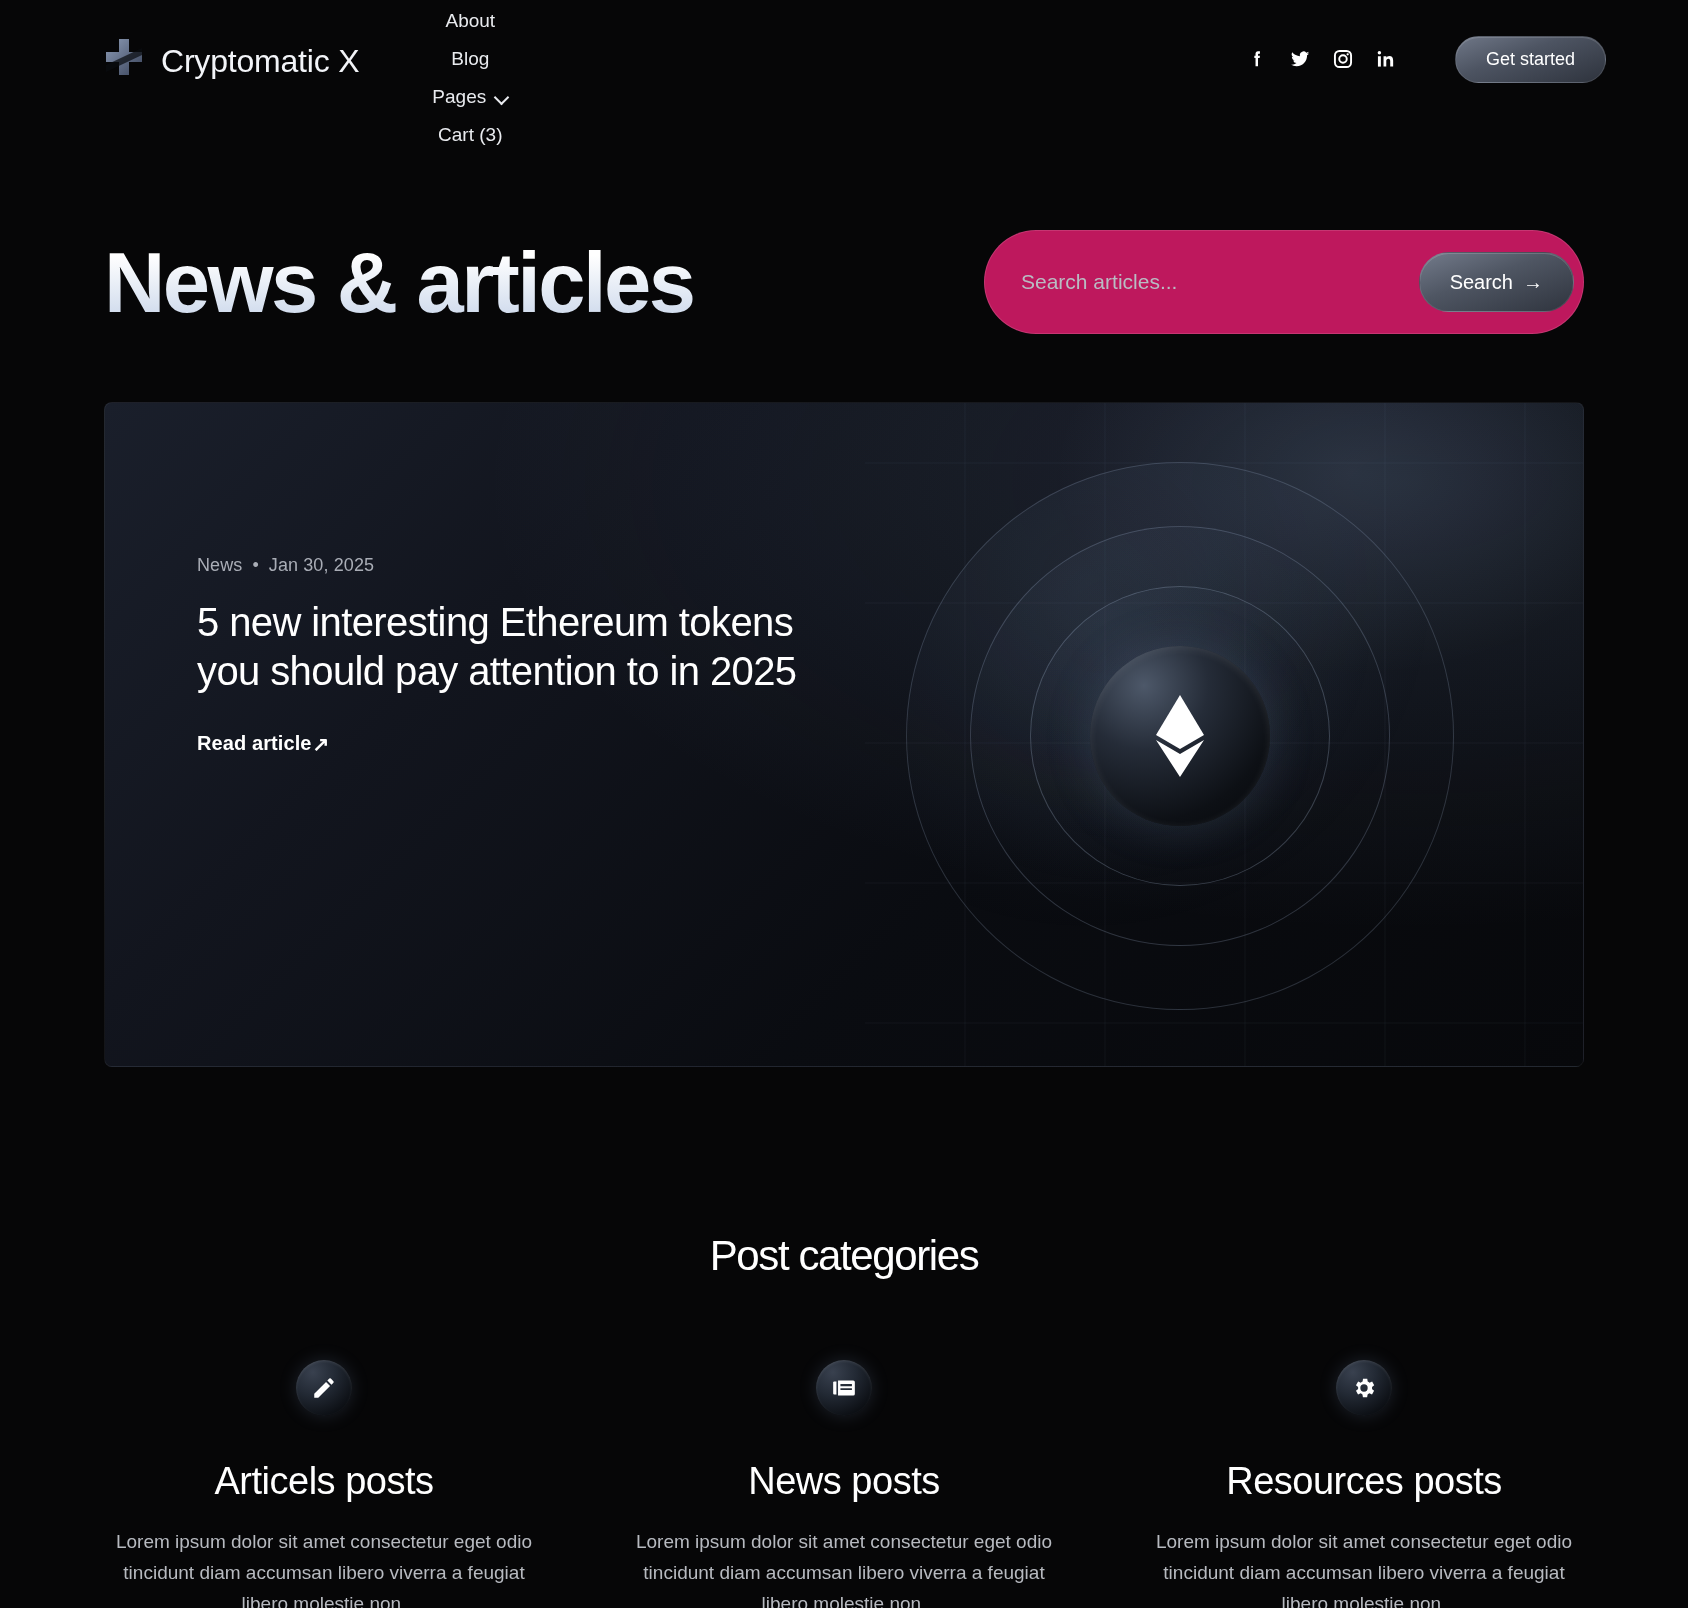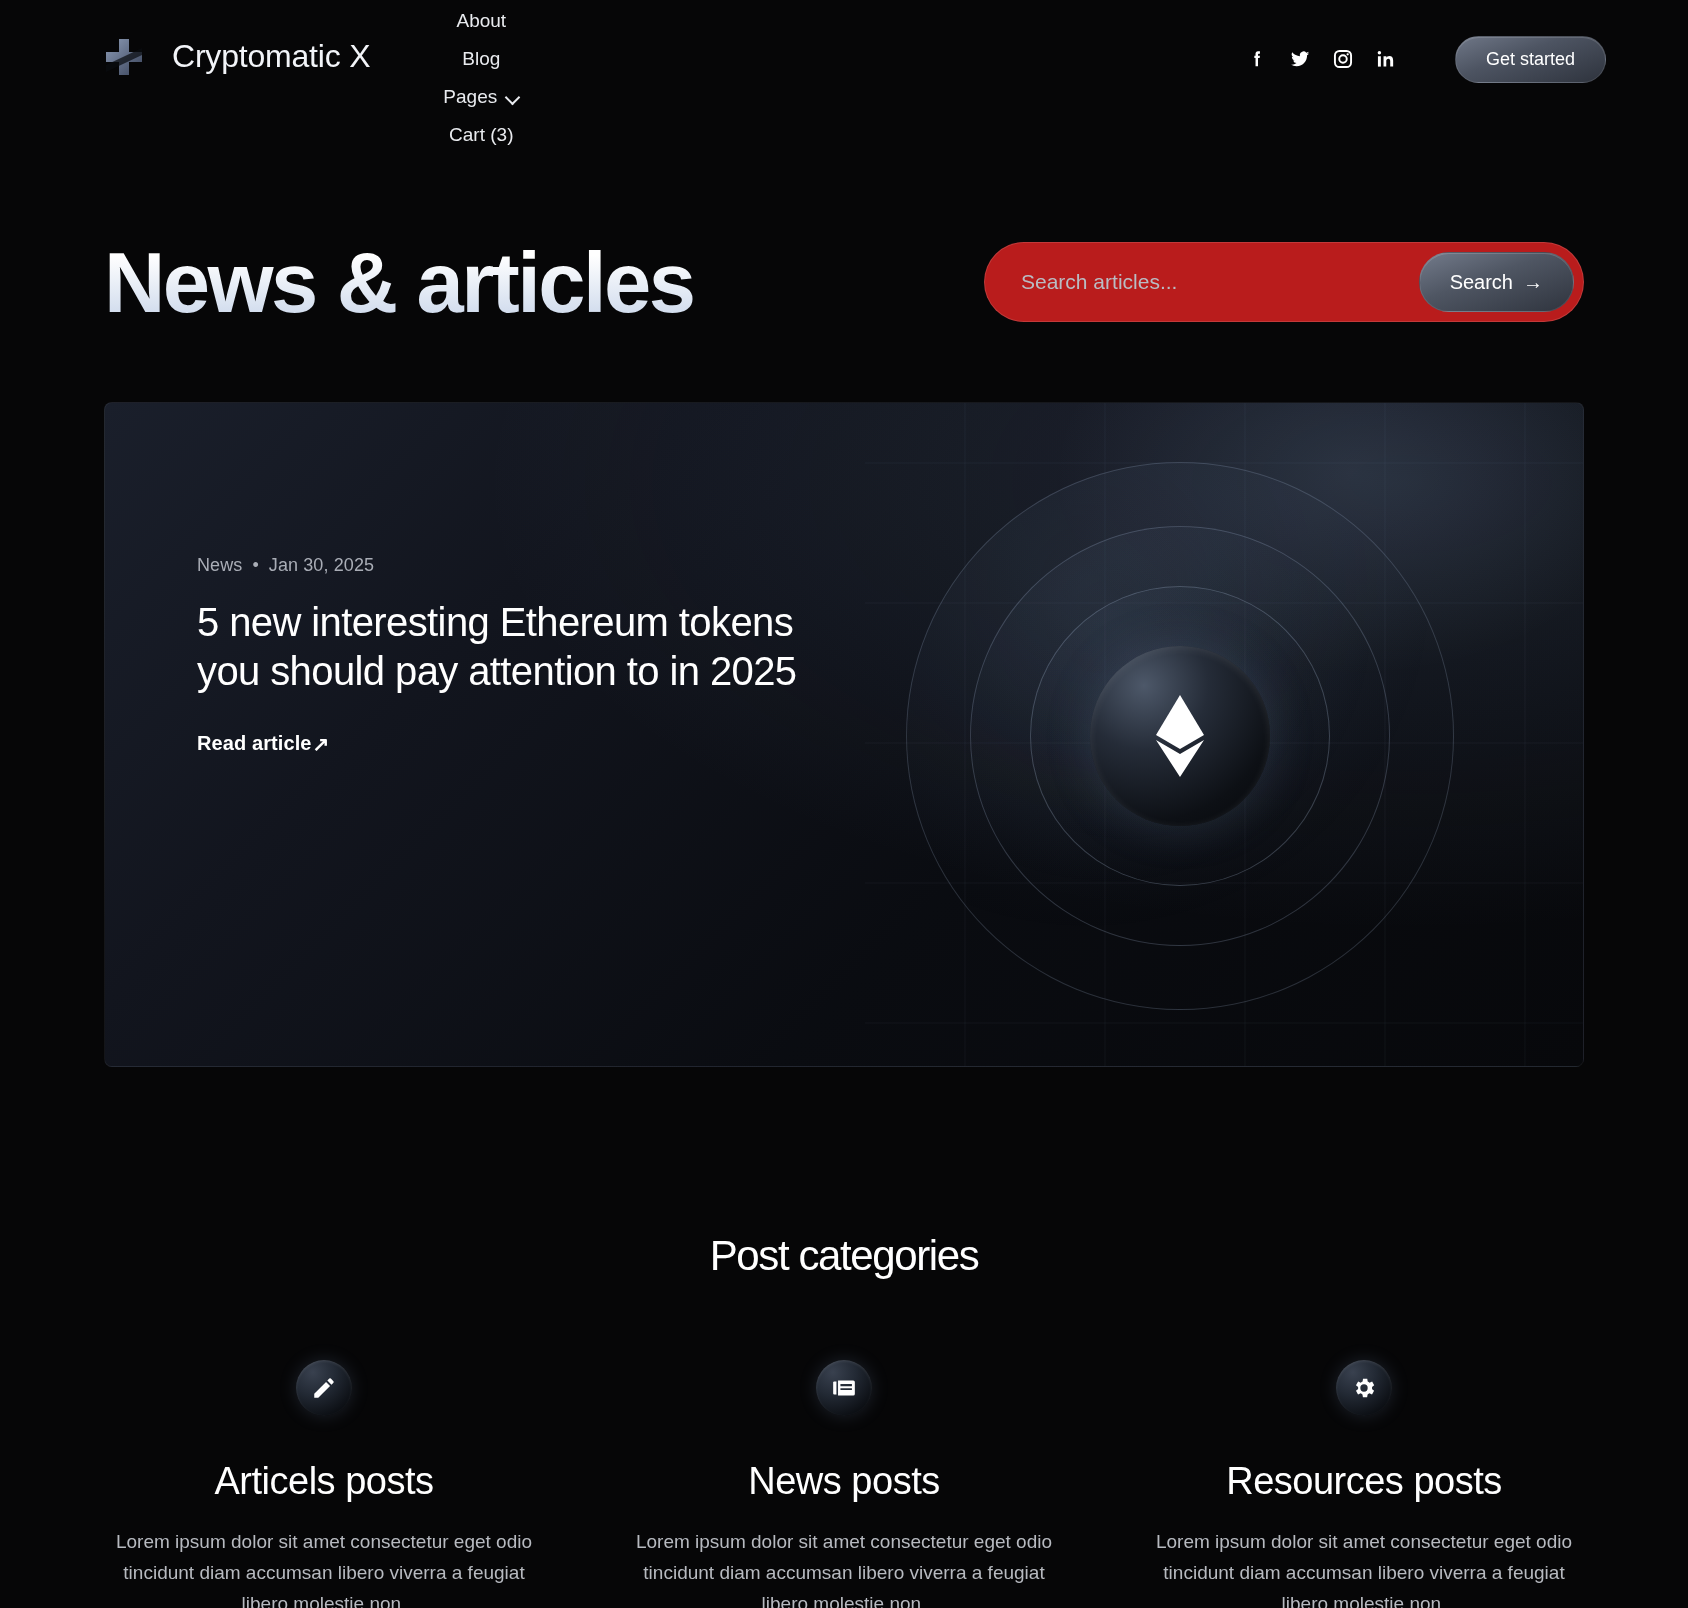--- a/index.html
+++ b/index.html
@@ -10,21 +10,21 @@
     overflow:hidden;
     -webkit-font-smoothing:antialiased;
   }
   .page { position:relative; width:1688px; height:1608px; background:#060607; }
 
   
   .header {
     position:absolute; top:0; left:0; width:1688px; height:118px;
     display:flex; align-items:center;
   }
-  .brand { display:flex; align-items:flex-start; gap:28px; margin-left:104px; }
+  .brand { display:flex; align-items:flex-end; gap:17px; margin-left:104px; }
   .brand-mark { width:40px; height:42px; position:relative; flex:none; }
   .brand-name {
     font-size:32px; font-weight:400; color:#f2f4f8; letter-spacing:-0.2px;
     white-space:nowrap;
   }
   .nav { display:flex; align-items:center; gap:0px; margin-left:52px;flex-direction:column; }
   .nav-item {
     font-size:19px; color:#e9ebef; padding:8px 21px; white-space:nowrap;
     display:flex; align-items:center; gap:9px; cursor:pointer;
   }
@@ -54,22 +54,22 @@
     position:absolute; top:232px; left:104px; width:1480px; height:100px;
     display:flex; align-items:center; justify-content:space-between;
   }
   .hero-title {
     font-size:85px; font-weight:700; letter-spacing:-2.6px; line-height:1;
     background:linear-gradient(180deg,#ffffff 18%,#c9d6ea 100%);
     -webkit-background-clip:text; background-clip:text; color:transparent;
     white-space:nowrap;
   }
   .searchbar {
-    width:600px; height:80px; border-radius:999px; position:relative;
-    background:#b91c1c; border:1px solid rgba(255,255,255,0.13);
+    width:600px; height:104px; border-radius:999px; position:relative;
+    background:#be185d; border:1px solid rgba(255,255,255,0.13);
     display:flex; align-items:center;
   }
   .search-input {
     flex:1; background:transparent; border:none; outline:none;
     color:#e7e9ed; font-size:21px; padding-left:36px;
     font-family:"Liberation Sans", sans-serif;
   }
   .search-input::placeholder{ color:#b9bcc3; }
   .search-btn {
     margin-right:9px; height:60px; padding:0 30px; border-radius:999px;

